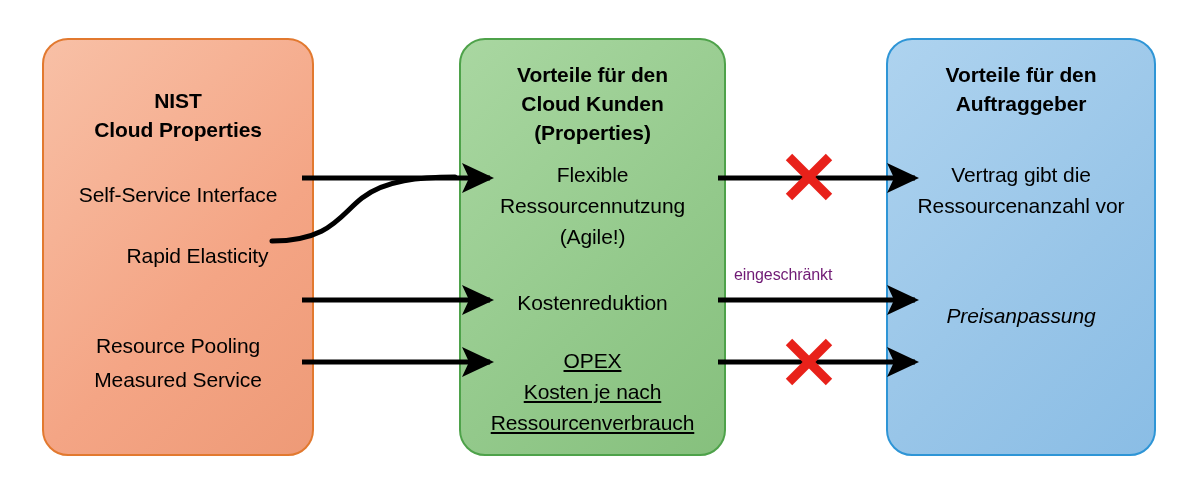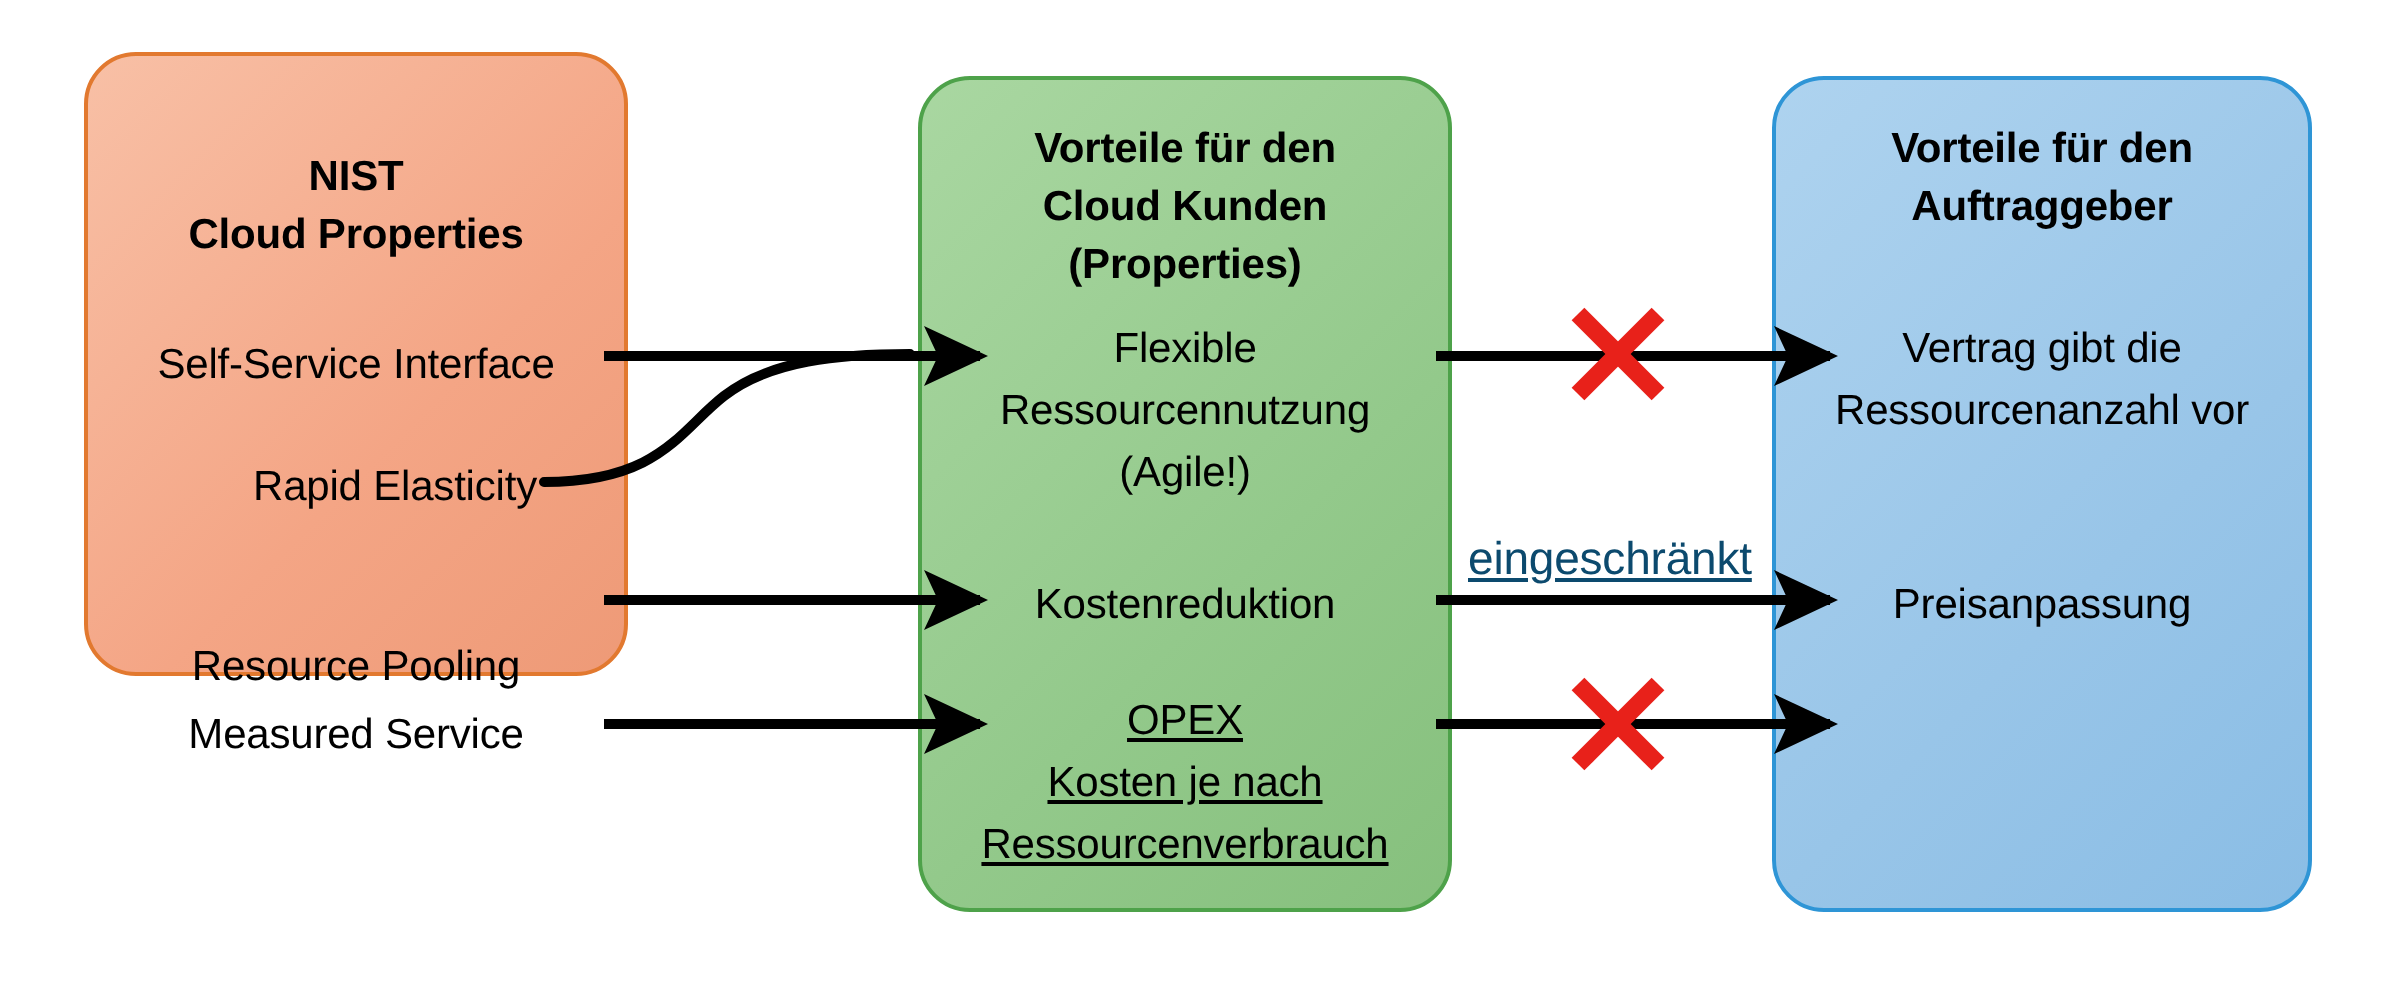--- a/index.html
+++ b/index.html
@@ -20,21 +20,21 @@
 
   
   .column {
     position: absolute;
     border-radius: 26px;
     box-sizing: border-box;
     border-width: 2px;
     border-style: solid;
   }
   .col-orange {
-    left: 42px;  top: 26px;  width: 272px; height: 312px;
+    left: 42px;  top: 38px;  width: 272px; height: 418px;
     background: linear-gradient(135deg, #F8C0A6 0%, #F4A585 60%, #EE9A77 100%);
     border-color: #E2792F;
   }
   .col-green {
     left: 459px; top: 38px;  width: 267px; height: 418px;
     background: linear-gradient(135deg, #A9D7A1 0%, #93C98B 60%, #86C07D 100%);
     border-color: #4EA24A;
   }
   .col-blue {
     left: 886px; top: 38px;  width: 270px; height: 418px;
@@ -72,25 +72,24 @@
   #connectors {
     position: absolute;
     left: 0; top: 0;
     width: 1200px; height: 495px;
     pointer-events: none;
   }
 
   
   .ann-text {
     position: absolute;
-    color: #0c4a6e;
-    font-size: 23px;
+    color: #701a75;
+    font-size: 16px;
     white-space: nowrap;
     letter-spacing: -0.1px;
-    text-decoration: underline;
   }
 </style>
 </head>
 <body>
 
 <div id="canvas">
 
   <div class="column col-orange">
     <div class="col-heading">
       <div>NIST</div>
@@ -139,21 +138,21 @@
     <div class="col-heading">
       <div>Vorteile für den</div>
       <div>Auftraggeber</div>
     </div>
 
     <div class="row-label" style="top:119px;">
       <div>Vertrag gibt die</div>
       <div>Ressourcenanzahl vor</div>
     </div>
 
-    <div class="row-label" style="top:247px;">
+    <div class="row-label" style="top:260px;font-style:italic;">
       <div>Preisanpassung</div>
     </div>
 
   </div>
 
   <svg id="connectors" viewBox="0 0 1200 495">
     <defs>
       <marker id="arrowhead" markerWidth="7" markerHeight="7" refX="5.6" refY="3" orient="auto" markerUnits="strokeWidth">
         <path d="M0,0 L6.4,3 L0,6 L1.4,3 Z" fill="#000000"></path>
       </marker>

